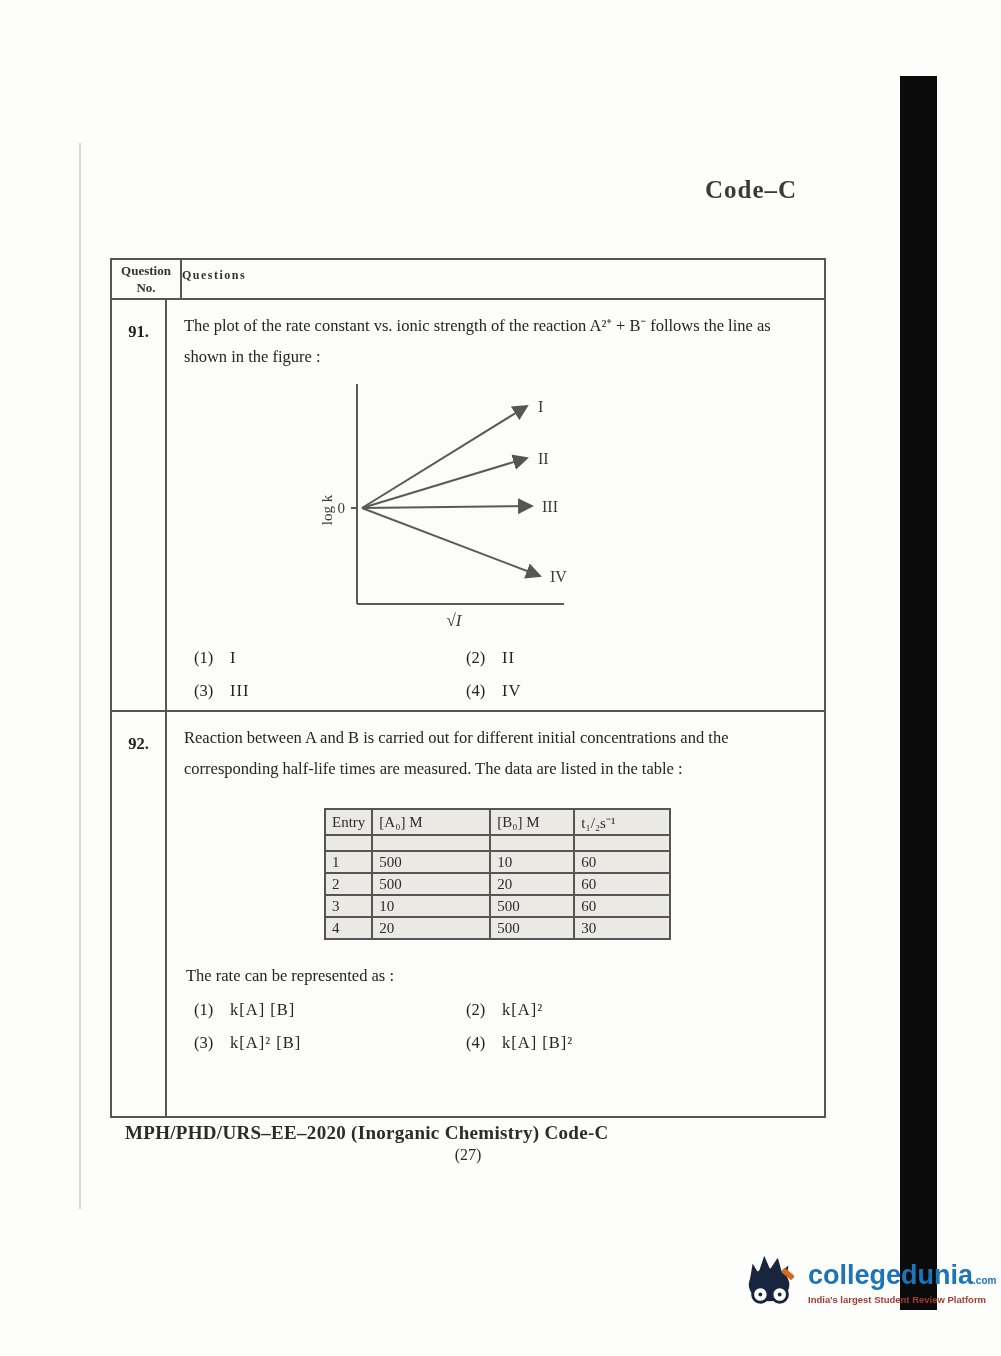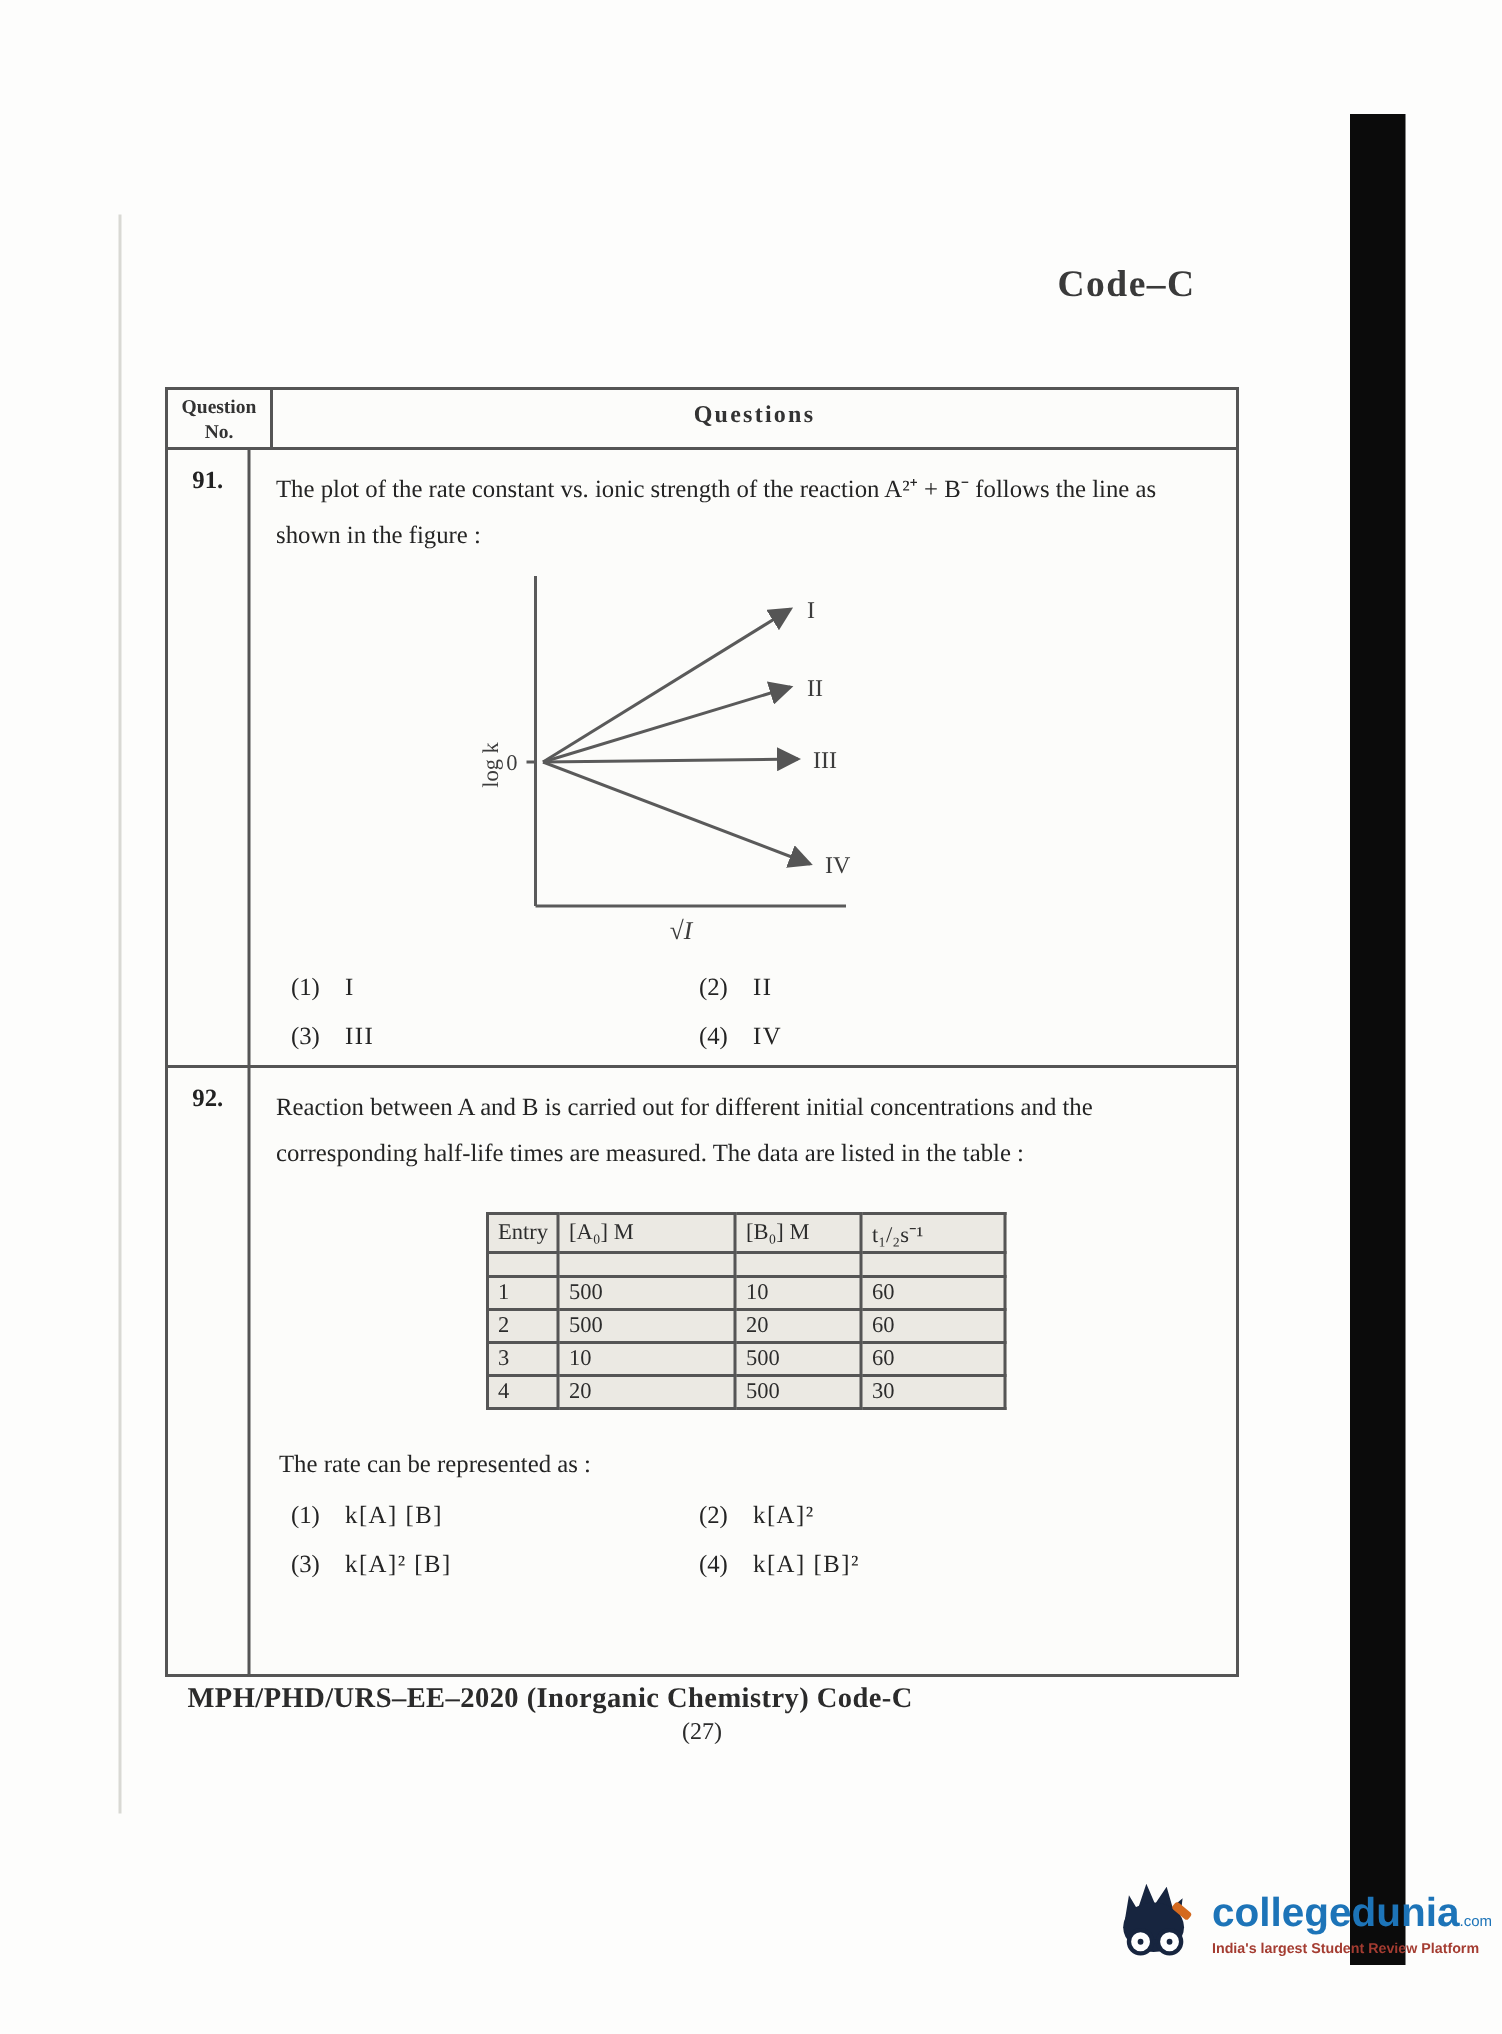--- a/index.html
+++ b/index.html
@@ -16,26 +16,26 @@
 
   .qtable {
     position:absolute; left:110px; top:258px; width:716px; height:860px;
     border:2px solid #555; background:rgba(250,250,248,0.4);
   }
   .qt-header { display:flex; height:40px; border-bottom:2px solid #555; }
   .qt-col1 {
     width:70px; border-right:2px solid #555; font-size:13px; font-weight:bold;
     color:#333; text-align:center; padding-top:3px; line-height:1.3; overflow:hidden;
   }
-  .qt-col2 { flex:1; text-align:center; font-size:16px; font-weight:bold; letter-spacing:1.5px; color:#333; padding-top:8px; }
+  .qt-col2 { flex:1; text-align:left; font-size:12px; font-weight:bold; letter-spacing:1.5px; color:#333; padding-top:8px; }
 
   .qrow { display:flex; }
   .qrow-91 { height:412px; border-bottom:2px solid #555; }
   .qrow-92 { height:406px; }
-  .qnum-cell { width:66px; border-right:2px solid #555; text-align:center; font-weight:bold; font-size:16.5px; color:#222; padding-top:10px; }
+  .qnum-cell { width:66px; border-right:2px solid #555; text-align:center; font-weight:bold; font-size:16.5px; color:#222; padding-top:22px; }
   .qbody { flex:1; padding:11px 8px 6px 17px; }
   .qtext { font-size:16.5px; line-height:1.85; color:#242424; width:632px; }
 
   
   .graph-wrap { margin:4px 0 0 118px; width:330px; height:252px; }
   .graph-wrap text { font-family:"Liberation Serif", serif; fill:#3c3c3c; }
 
   
   .options { display:grid; grid-template-columns:272px 1fr; row-gap:13px; margin:20px 0 0 10px; font-size:16.5px; color:#242424; }
   .opt { display:flex; }
@@ -54,21 +54,21 @@
   .options-92 { margin-top:14px; }
 
   .footer { position:absolute; left:110px; top:1122px; width:716px; }
   .footer-line1 { font-size:19px; font-weight:bold; color:#2b2b2b; padding-left:15px; letter-spacing:0.3px; }
   .footer-line2 { text-align:center; font-size:16px; color:#2b2b2b; margin-top:2px; }
 
   
   .logo { position:absolute; left:742px; top:1250px; display:flex; align-items:flex-start; }
   .logo-text { margin-left:8px; padding-top:12px; }
   .brand-row { font-family:"Liberation Sans", sans-serif; font-size:27px; font-weight:bold; color:#1d74b8; line-height:1; }
-  .brand-suffix { font-size:10px; font-weight:normal; color:#1d74b8; vertical-align:baseline; }
+  .brand-suffix { font-size:10px; font-weight:bold; color:#1d74b8; vertical-align:baseline; }
   .tagline { font-family:"Liberation Sans", sans-serif; font-size:9.5px; color:#a43c31; margin-top:5px; font-weight:bold; }
 </style>
 </head>
 <body>
 
 <div class="canvas">
 
   <div class="black-bar"></div>
   <div class="paper-edge"></div>
 

